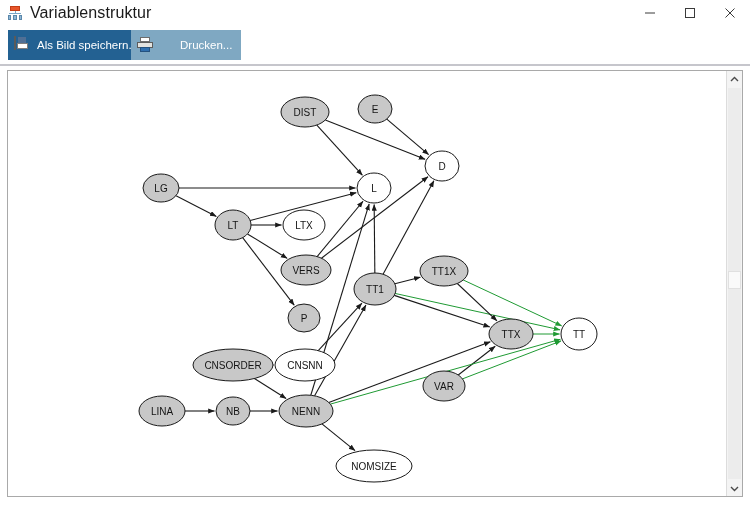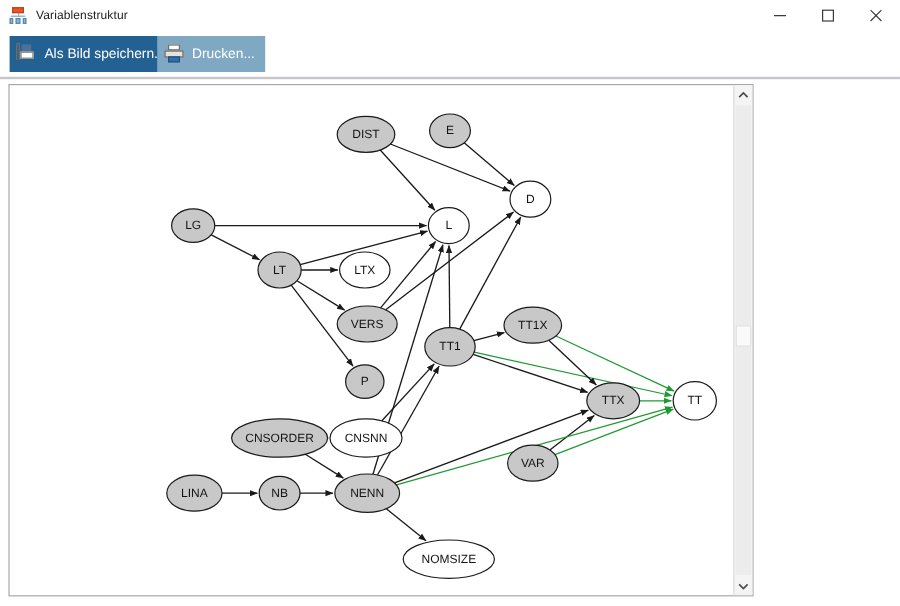--- a/index.html
+++ b/index.html
@@ -31,21 +31,21 @@
     align-items: center;
   }
   .title-icon {
     margin-left: 7px;
     width: 16px; height: 16px;
     position: relative;
     flex: 0 0 auto;
   }
   .title-text {
     margin-left: 7px;
-    font-size: 10px;
+    font-size: 16px;
     color: #1a1a1a;
     letter-spacing: .1px;
   }
   .win-controls {
     position: absolute;
     right: 0; top: 0;
     height: 26px;
     display: flex;
   }
   .win-btn {
@@ -105,21 +105,21 @@
     align-items: center;
     padding: 0 9px 0 6px;
     box-sizing: border-box;
     cursor: default;
     color: #ffffff;
     font-size: 11.5px;
     white-space: nowrap;
   }
   .tbtn .lbl { margin-left: 6px; }
   .tbtn-dark { background: #236192; left: 8px; }
-  .tbtn-light { background: #7fa8c2; left: 131px; }
+  .tbtn-light { background: #7fa8c2; left: 131px; gap: 20px; }
   .tbtn-layout {
     background: #7fa8c2;
     left: 675px;
     width: 71px;
     padding-left: 8px;
   }
   .tbtn-layout .caret {
     position: absolute;
     right: 3px; bottom: 2px;
     width: 0; height: 0;
@@ -168,21 +168,21 @@
     position: absolute; left: 3px; top: 10px;
     width: 10px; height: 5px;
     background: #2f6fae; border: 1px solid #24527f;
     box-sizing: border-box;
   }
 
   
   .canvas-wrap {
     position: absolute;
     left: 7px; top: 70px;
-    width: 621px; height: 427px;
+    width: 736px; height: 427px;
     border: 1px solid #a9a9a9;
     background: #ffffff;
     box-sizing: border-box;
   }
   .graph {
     position: absolute;
     left: 0; top: 0;
     width: 718px; height: 425px;
     overflow: hidden;
   }

